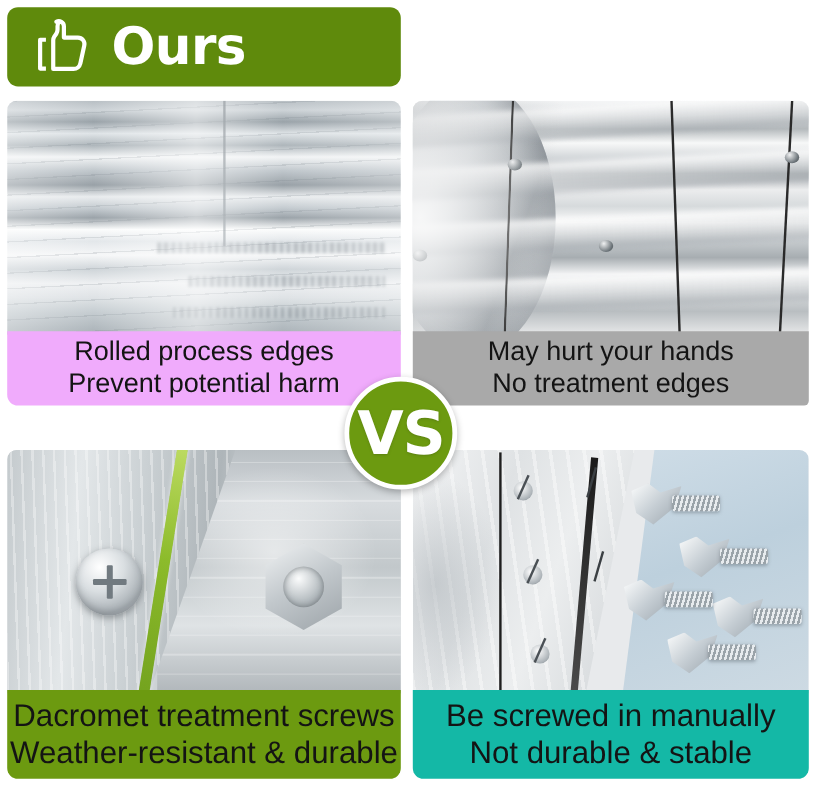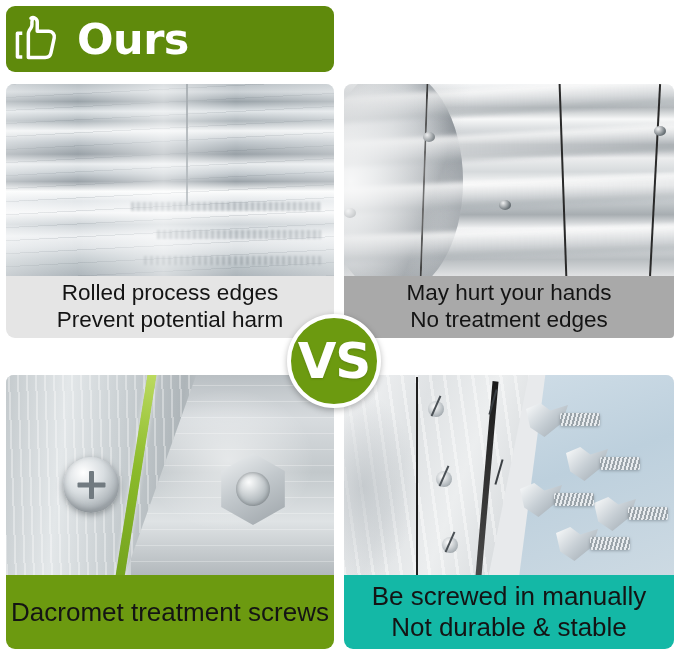--- a/index.html
+++ b/index.html
@@ -10,21 +10,21 @@
     overflow:hidden;
     position:relative;
   }
   .stage { position:absolute; inset:0; }
 
   
   .hdr {
     position:absolute; top:6px; height:66px;
     border-radius:9px;
     display:flex; align-items:center;
-    padding-left:3px;
+    padding-left:19px;
   }
   .hdr-ours   { left:6px;  width:328px; background:#5F8A0C; }
   .hdr-others { left:344px; width:330px; background:#6E6E6E; }
   .hdr-icon { width:54px; height:52px; flex:0 0 54px; }
   .hdr-icon svg { width:100%; height:100%; display:block; }
   .hdr-title {
     color:#ffffff;
     font-size:43px;
     font-weight:bold;
     letter-spacing:-0.5px;
@@ -225,21 +225,21 @@
     position:absolute;
     display:flex; flex-direction:column;
     align-items:center; justify-content:center;
     text-align:center;
     line-height:1.18;
     font-size:22.5px;
     color:#141414;
     font-family:"Liberation Sans", sans-serif;
   }
   .cap-tl { left:6px;  top:276px; width:328px; height:62px;
-            background:#e5e5e5; border-radius:0 0 9px 9px; }
+            background:#f0abfc; border-radius:0 0 9px 9px; }
   .cap-tr { left:344px; top:276px; width:330px; height:62px;
             background:#A9A9A9; border-radius:0 0 4px 4px; }
   .cap-bl { left:6px;  top:575px; width:328px; height:74px;
             background:#6C9A10; border-radius:0 0 9px 9px; }
   .cap-br { left:344px; top:575px; width:330px; height:74px;
             background:#14b8a6; border-radius:0 0 9px 9px; }
   .cap-bl, .cap-br { font-size:26px; }
   .cap span { display:block; white-space:nowrap; }
 
   
@@ -355,20 +355,21 @@
       </div>
       <div class="wing-screw" style="left:212px;top:152px;">
         <div class="wing-head"></div>
         <div class="wing-shaft"></div>
       </div>
     </div>
   </div>
 
   <div class="cap cap-bl">
     <span>Dacromet treatment screws</span>
+    <span>Weather-resistant &amp; durable</span>
   </div>
   <div class="cap cap-br">
     <span>Be screwed in manually</span>
     <span>Not durable &amp; stable</span>
   </div>
 
   <div class="vs-badge">
     <span>VS</span>
   </div>
 

